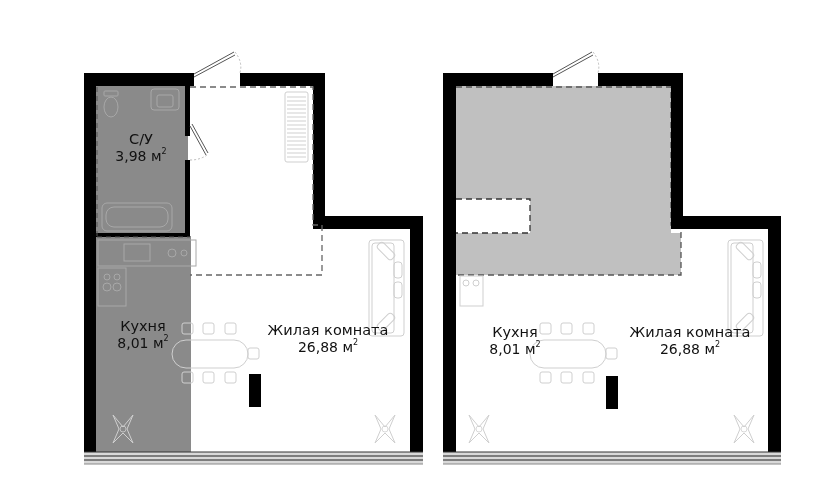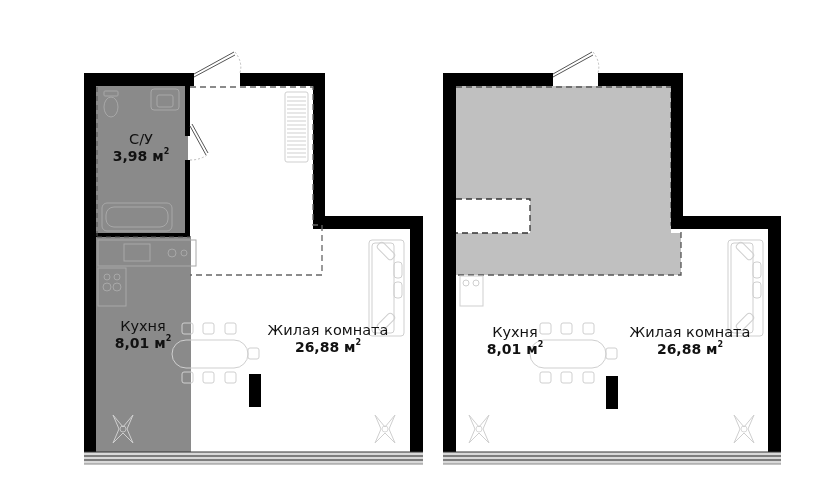--- a/index.html
+++ b/index.html
@@ -1,21 +1,21 @@
 <!DOCTYPE html>
 <html><head>
 <meta charset="utf-8">
 <style>
   html, body { margin:0; padding:0; background:#ffffff; }
   body { width:819px; height:502px; position:relative; overflow:hidden; font-family:"DejaVu Sans", sans-serif; }
   .plan { position:absolute; top:0; left:0; width:734px; height:502px; }
   svg { position:absolute; top:0; left:0; }
   .label { position:absolute; text-align:center; color:#111; line-height:1.15; white-space:nowrap; }
   .label .name { font-size:14.5px; display:block; }
-  .label .area { font-size:14px; font-weight:bold; display:block; }
+  .label .area { font-size:14px; font-weight:normal; display:block; }
   .label .area sup { font-size:8px; vertical-align:top; position:relative; top:-1px; }
 </style>
 </head>
 <body>
 
 <div class="plan">
 <svg width="819" height="502" viewBox="0 0 819 502">
   <defs>
     <g id="chair">
           <rect x="0" y="0" width="11" height="11" rx="2" fill="none" stroke="#cfcfcf" stroke-width="1"></rect>

